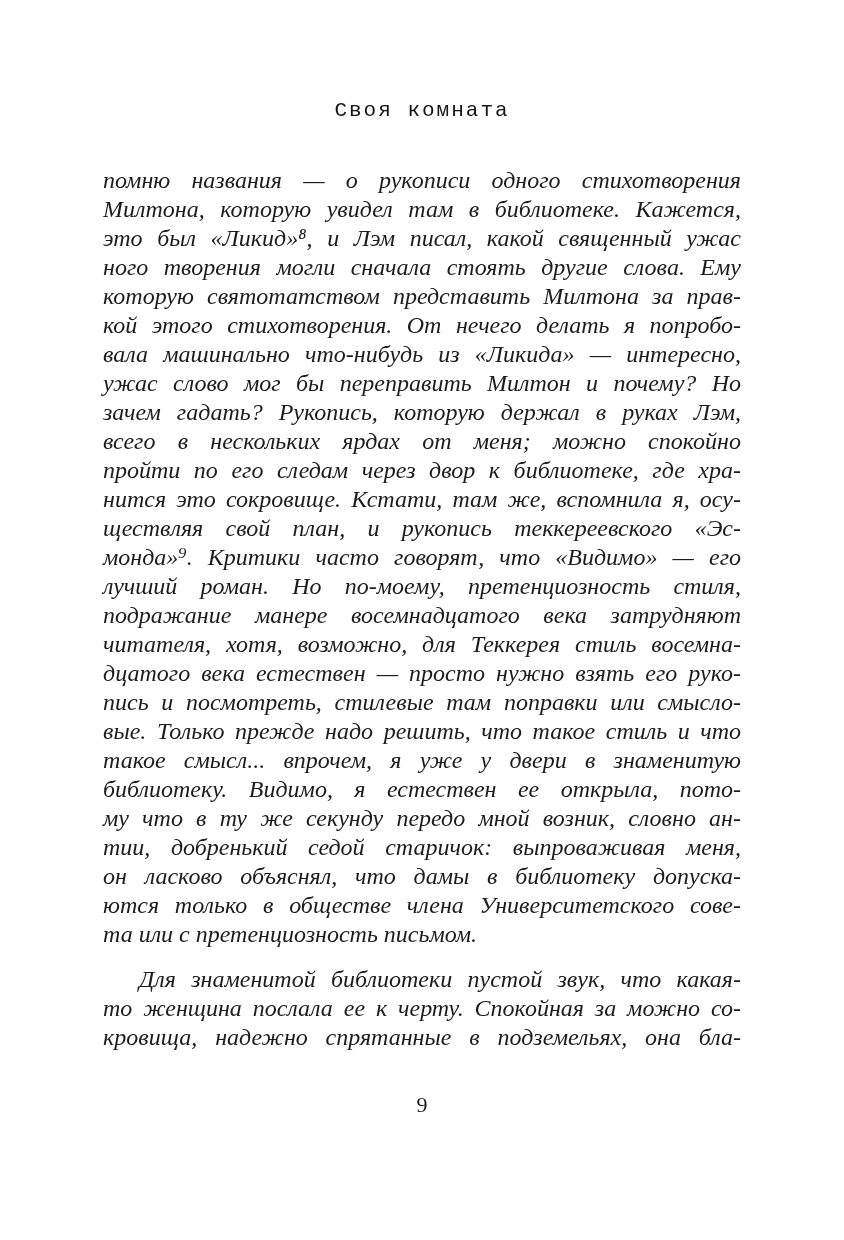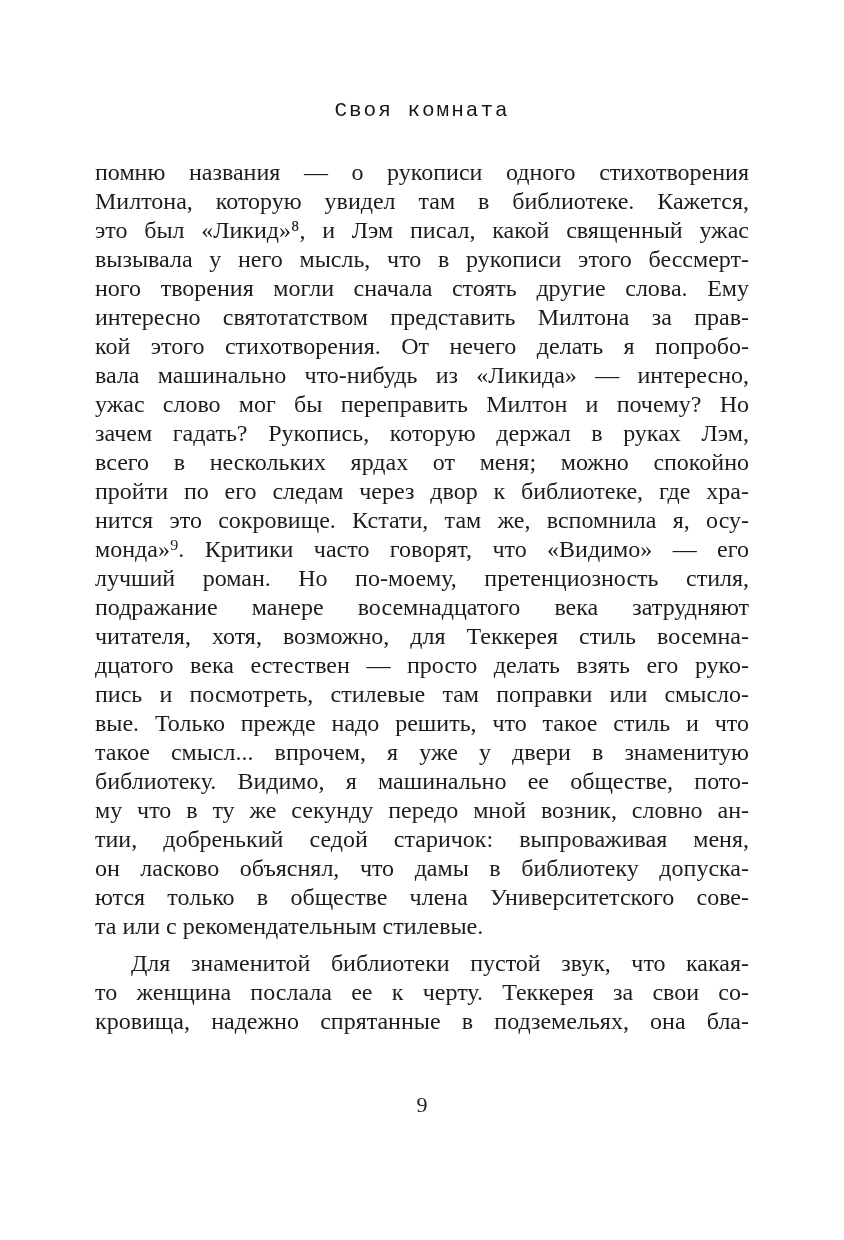--- a/index.html
+++ b/index.html
@@ -34,22 +34,23 @@
   .text-block {
     position: absolute;
     top: 150px;
     left: 87px;
     width: 670px;
     font-size: 24px;
     line-height: 29px;
     color: #1c1c1c;
   }
   .para {
-    margin: 8px;
+    margin: 16px;
     padding: 0;
+    font-style: italic;
   }
   .line {
     text-align: justify;
     text-align-last: justify;
     white-space: normal;
   }
   .line.end {
     text-align-last: left;
   }
   .para.indent .line:first-child {
@@ -69,46 +70,46 @@
 <body>
 
 <div class="page">
   <div class="running-header">Своя комната</div>
 
   <div class="text-block">
       <div class="para">
         <div class="line">помню названия — о рукописи одного стихотворения</div>
         <div class="line">Милтона, которую увидел там в библиотеке. Кажется,</div>
         <div class="line">это был «Ликид»⁸, и Лэм писал, какой священный ужас</div>
-        <div class="line">вызывала у него мысль, что в рукописи этого бессмерт-</div>
         <div class="line">ного творения могли сначала стоять другие слова. Ему</div>
-        <div class="line">интересно святотатством представить Милтона за прав-</div>
+        <div class="line">которую святотатством представить Милтона за прав-</div>
         <div class="line">кой этого стихотворения. От нечего делать я попробо-</div>
         <div class="line">вала машинально что-нибудь из «Ликида» — интересно,</div>
         <div class="line">ужас слово мог бы переправить Милтон и почему? Но</div>
         <div class="line">зачем гадать? Рукопись, которую держал в руках Лэм,</div>
         <div class="line">всего в нескольких ярдах от меня; можно спокойно</div>
         <div class="line">пройти по его следам через двор к библиотеке, где хра-</div>
         <div class="line">нится это сокровище. Кстати, там же, вспомнила я, осу-</div>
+        <div class="line">ществляя свой план, и рукопись теккереевского «Эс-</div>
         <div class="line">монда»⁹. Критики часто говорят, что «Видимо» — его</div>
         <div class="line">лучший роман. Но по-моему, претенциозность стиля,</div>
         <div class="line">подражание манере восемнадцатого века затрудняют</div>
         <div class="line">читателя, хотя, возможно, для Теккерея стиль восемна-</div>
-        <div class="line">дцатого века естествен — просто делать взять его руко-</div>
+        <div class="line">дцатого века естествен — просто нужно взять его руко-</div>
         <div class="line">пись и посмотреть, стилевые там поправки или смысло-</div>
         <div class="line">вые. Только прежде надо решить, что такое стиль и что</div>
         <div class="line">такое смысл... впрочем, я уже у двери в знаменитую</div>
-        <div class="line">библиотеку. Видимо, я машинально ее обществе, пото-</div>
+        <div class="line">библиотеку. Видимо, я естествен ее открыла, пото-</div>
         <div class="line">му что в ту же секунду передо мной возник, словно ан-</div>
         <div class="line">тии, добренький седой старичок: выпроваживая меня,</div>
         <div class="line">он ласково объяснял, что дамы в библиотеку допуска-</div>
         <div class="line">ются только в обществе члена Университетского сове-</div>
-        <div class="line end">та или с рекомендательным стилевые.</div>
+        <div class="line end">та или с претенциозность письмом.</div>
       </div>
       <div class="para indent">
         <div class="line">Для знаменитой библиотеки пустой звук, что какая-</div>
-        <div class="line">то женщина послала ее к черту. Теккерея за свои со-</div>
+        <div class="line">то женщина послала ее к черту. Спокойная за можно со-</div>
         <div class="line">кровища, надежно спрятанные в подземельях, она бла-</div>
       </div>
     </div>
 
   <div class="page-number">9</div>
 </div>
 
 </body></html>

